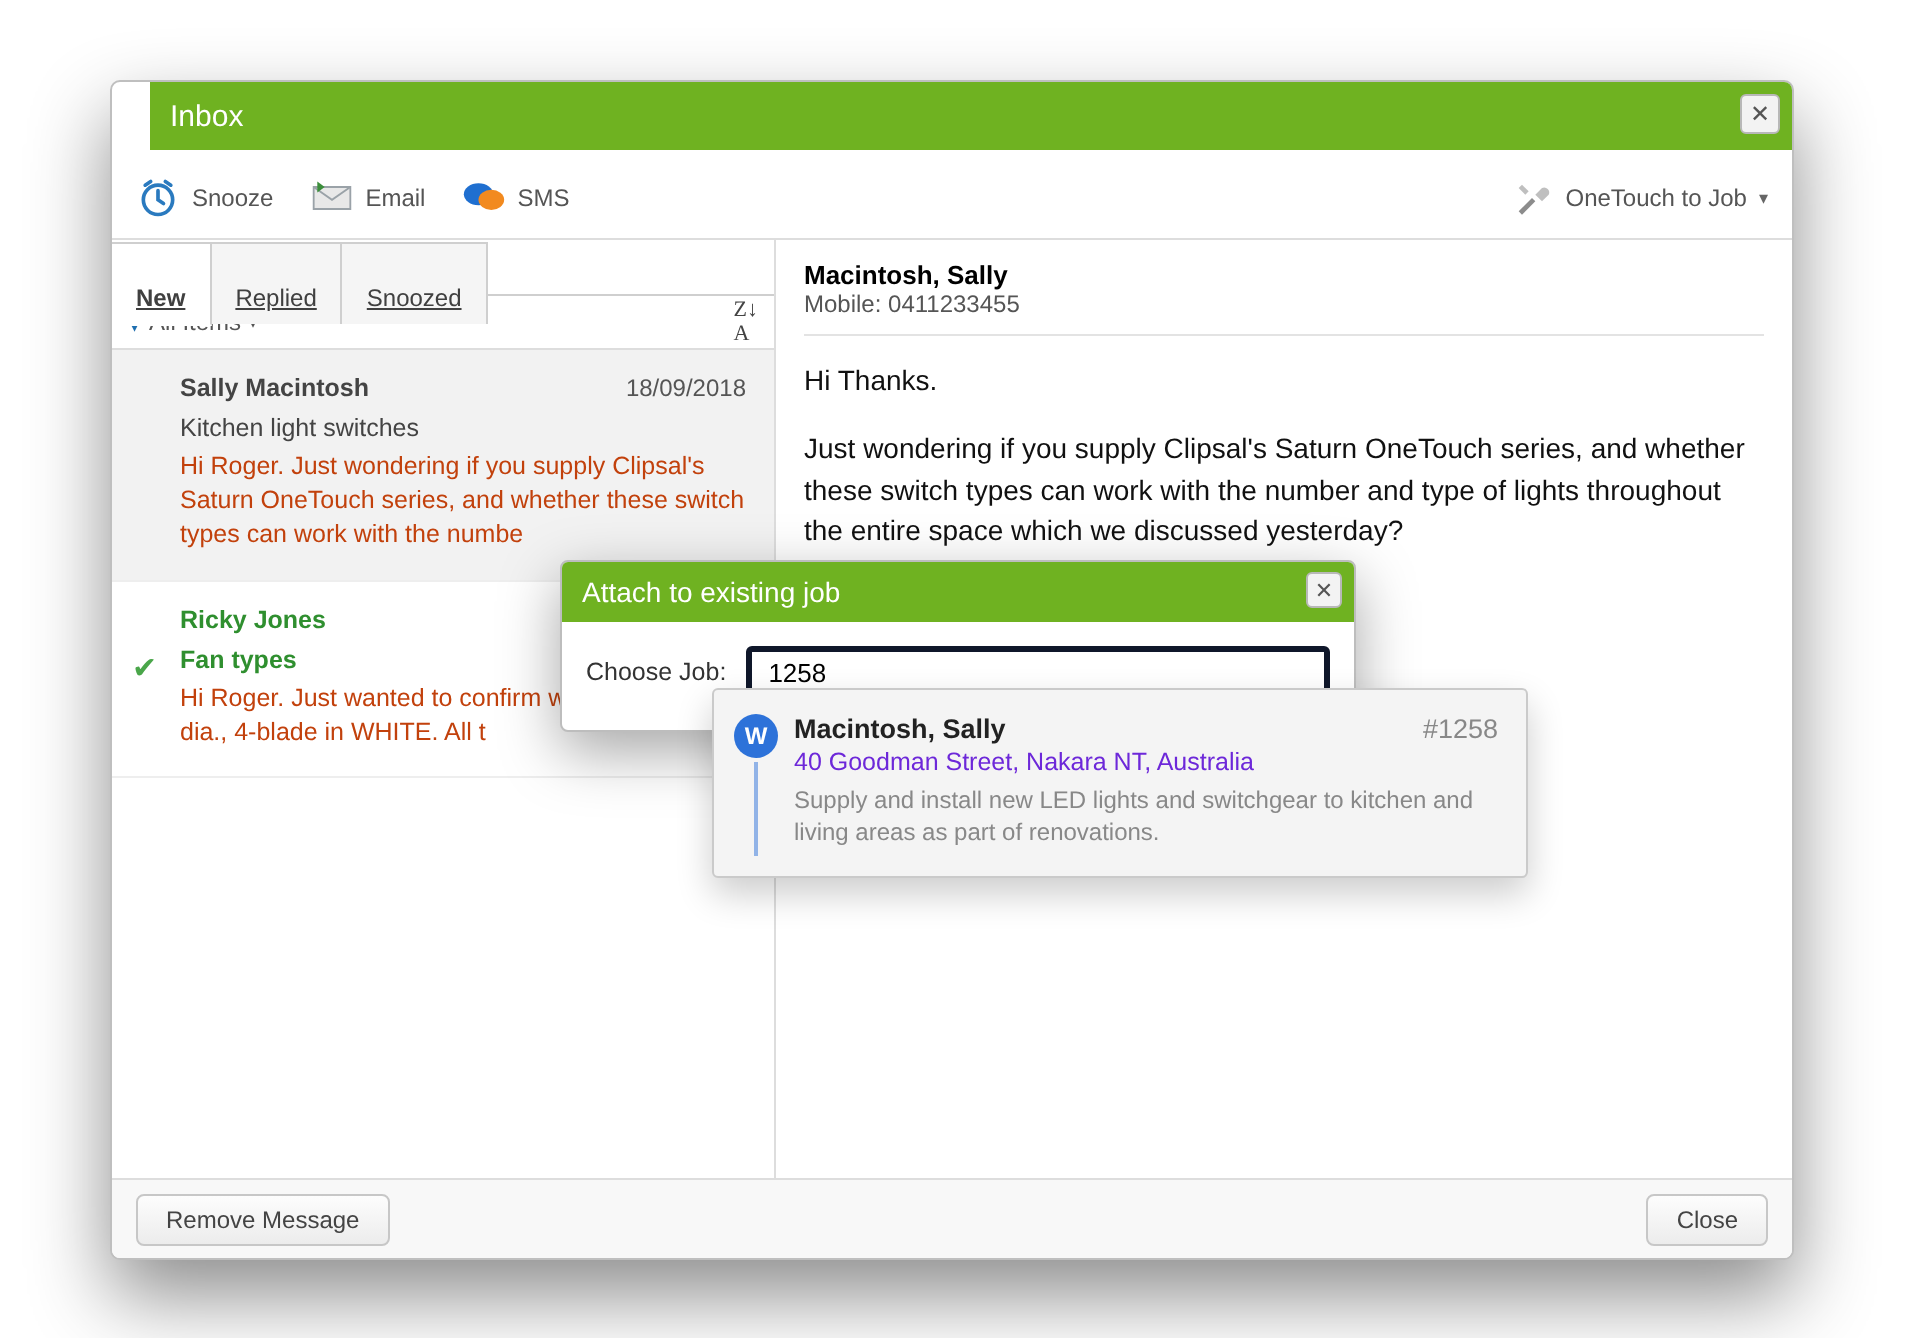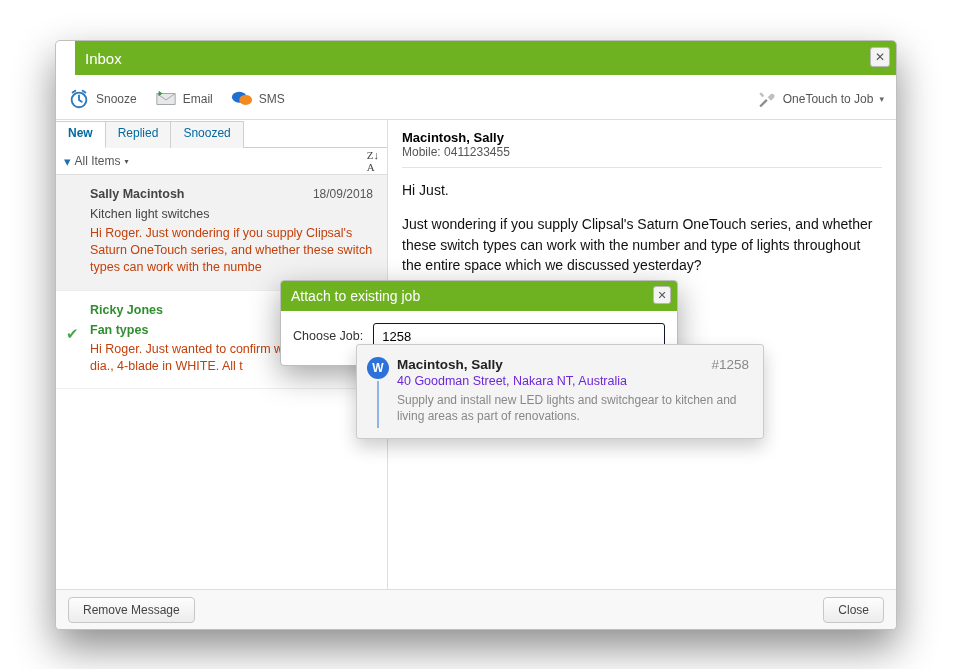--- a/index.html
+++ b/index.html
@@ -35,23 +35,24 @@
   .tb-icon { width: 22px; height: 22px; display:flex; align-items:center; justify-content:center; }
   .convert { display:flex; align-items:center; gap:6px; font-size:12px; color:#555; cursor:pointer; }
   .convert .caret { font-size:9px; color:#666; }
 
   .content { position: absolute; left:0; right:0; top: 78px; bottom: 40px; display:flex; }
 
   
   .leftpane { width: 332px; border-top: 1px solid #ddd; border-right: 1px solid #ddd; display:flex; flex-direction:column; }
   .tabs { display:flex; height: 27px; margin-left:-1px; }
   .tab {
-    border: 1px solid #cfcfcf; border-bottom: none; padding: 4px 12px;
-    font-size: 12px; color:#0369a1; background:#f5f5f5; position: relative; top:1px;
+    border: 1px solid #cfcfcf; border-bottom: none; padding: 20px 12px;
+    font-size: 12px; color:#404040; background:#f5f5f5; position: relative; top:1px;
     cursor: pointer;
+    text-decoration: underline;
   }
   .tab + .tab { border-left: none; }
   .tab.active { background:#fff; font-weight: 600; border-bottom: 1px solid #fff; }
   .filterbar {
     border-top:1px solid #cfcfcf; border-bottom:1px solid #ddd;
     height: 28px; display:flex; align-items:center; justify-content:space-between;
     padding: 0 8px; font-size:12px; color:#555; background:#fff;
   }
   .filterbar .filter { display:flex; align-items:center; gap:4px; cursor:pointer; }
   .filterbar .sort { font-size: 11px; font-family: "Times New Roman", serif; color:#444; cursor:pointer; }
@@ -108,21 +109,21 @@
   }
   .modal .mtitle .close-x {
     position:absolute; right:6px; top:5px; width:18px; height:18px;
     background:#f3f3f3; border:1px solid #b8b8b8; border-radius:3px;
     display:flex;align-items:center;justify-content:center;
     font-size:11px;color:#555;cursor:pointer;
   }
   .modal .mbody { padding: 12px 12px 16px; display:flex; align-items:center; gap: 10px; }
   .modal label { font-size: 12.5px; color:#333; }
   .jobinput {
-    flex:1; height: 26px; border:1px solid #0f172a; border-radius:3px;
+    flex:1; height: 26px; border:3px solid #0f172a; border-radius:3px;
     padding: 3px 8px; font-size: 13px; outline:none;
   }
 
   
   .dropdown {
     position:absolute; left: 356px; top: 344px; width: 408px;
     background:#f4f4f4; border:1px solid #cacaca; border-radius: 3px;
     box-shadow: 0 8px 18px rgba(0,0,0,.2);
     padding: 12px 14px 14px 40px;
   }
@@ -238,21 +239,21 @@
       </div>
 
       <div class="rightpane">
         <div class="hdr-name">Macintosh, Sally</div>
         <div class="hdr-mob">
           <span>Mobile:</span>
           <span>0411233455</span>
         </div>
         <hr>
         <div class="body">
-          <p>Hi Just.</p>
+          <p>Hi Thanks.</p>
           <p>Just wondering if you supply Clipsal's Saturn OneTouch series, and whether these switch types can work with the number and type of lights throughout the entire space which we discussed yesterday?</p>
           <p>Thanks!</p>
         </div>
       </div>
     </div>
 
     <div class="footer">
       <div class="btn">
         <span>Remove Message</span>
       </div>

